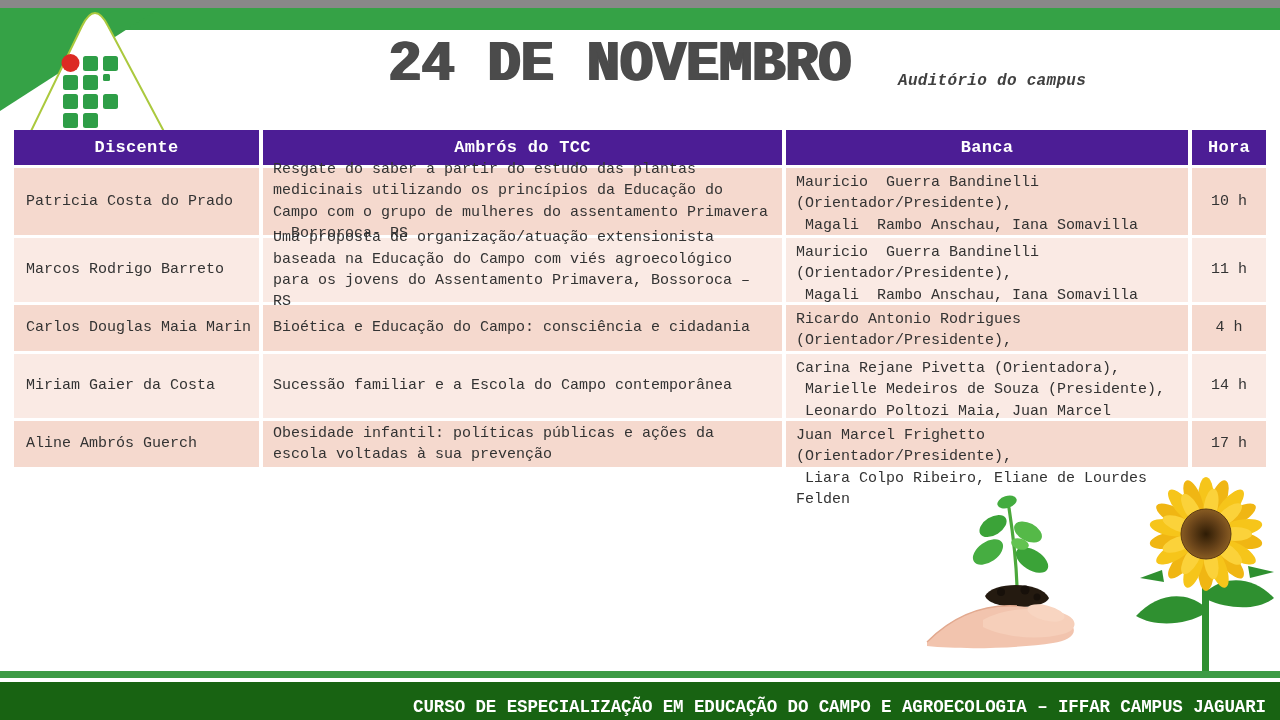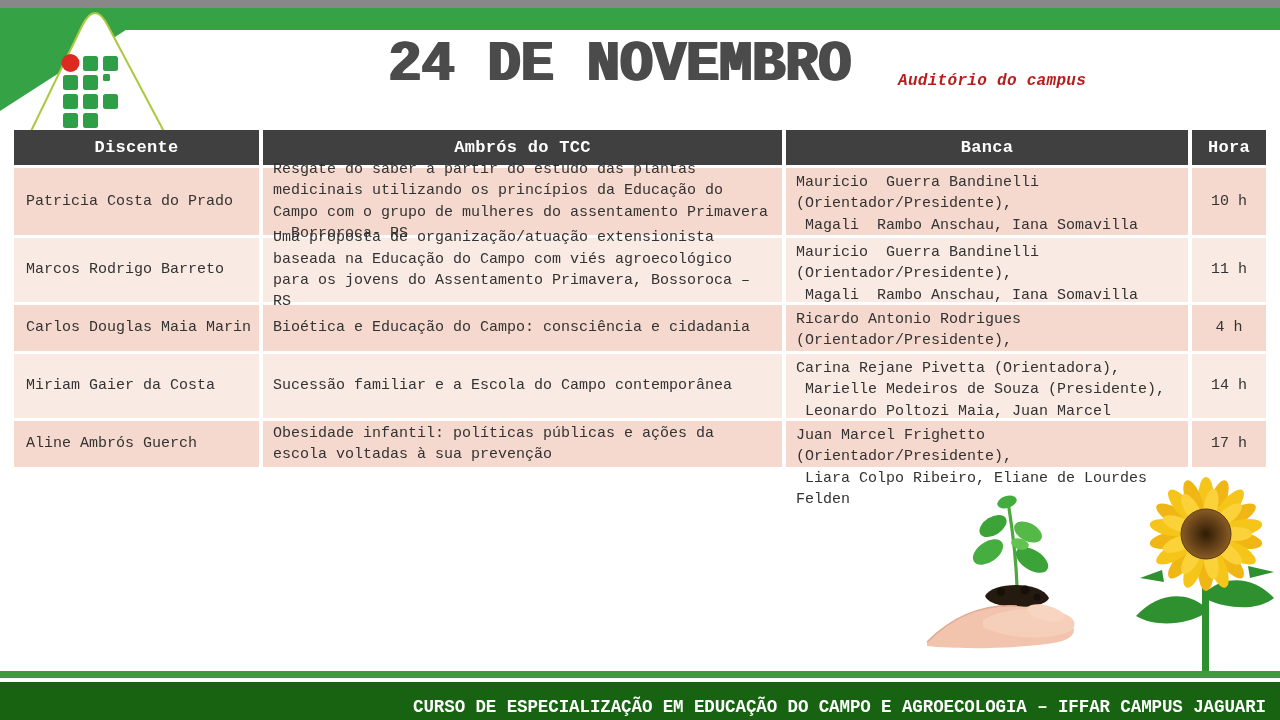--- a/index.html
+++ b/index.html
@@ -11,30 +11,30 @@
   .corner-svg{position:absolute;left:0;top:0;}
   .page-title{
     position:absolute;left:310px;top:24px;width:620px;text-align:center;
     font-size:58px;font-weight:bold;color:#4B4B4B;letter-spacing:0px;
     transform:scaleX(0.95);transform-origin:center;
     text-shadow:1.5px 0 0 #4B4B4B,-1.5px 0 0 #4B4B4B;
     white-space:nowrap;
   }
   .page-subtitle{
     position:absolute;left:898px;top:64px;font-size:16px;font-weight:bold;
-    font-style:italic;color:#b91c1c;letter-spacing:0.3px;
+    font-style:italic;color:#404040;letter-spacing:0.3px;
   }
   .schedule{
     position:absolute;left:14px;top:122px;width:1252px;
     display:grid;grid-template-columns:245px 519px 402px 74px;
     grid-template-rows:35px 67px 64px 46px 64px 46px;
     column-gap:4px;row-gap:3px;
   }
   .h-cell{
-    background:#404040;color:#ffffff;display:flex;align-items:center;justify-content:center;
+    background:#4c1d95;color:#ffffff;display:flex;align-items:center;justify-content:center;
     font-size:17px;font-weight:bold;letter-spacing:0.3px;text-align:right;
   }
   .cell{font-size:15px;color:#333333;display:flex;align-items:center;line-height:1.42;}
   .row-odd{background:#F5D9CE;}
   .row-even{background:#FAEAE4;}
   .c-discente{padding-left:12px;padding-right:6px;text-align:right;}
   .c-titulo{padding:4px 12px 4px 10px;}
   .c-banca{padding:4px 8px 4px 10px;flex-direction:column;align-items:flex-start;justify-content:flex-start;}
   .c-banca div{white-space:pre-wrap;}
   .c-hora{justify-content:center;}

